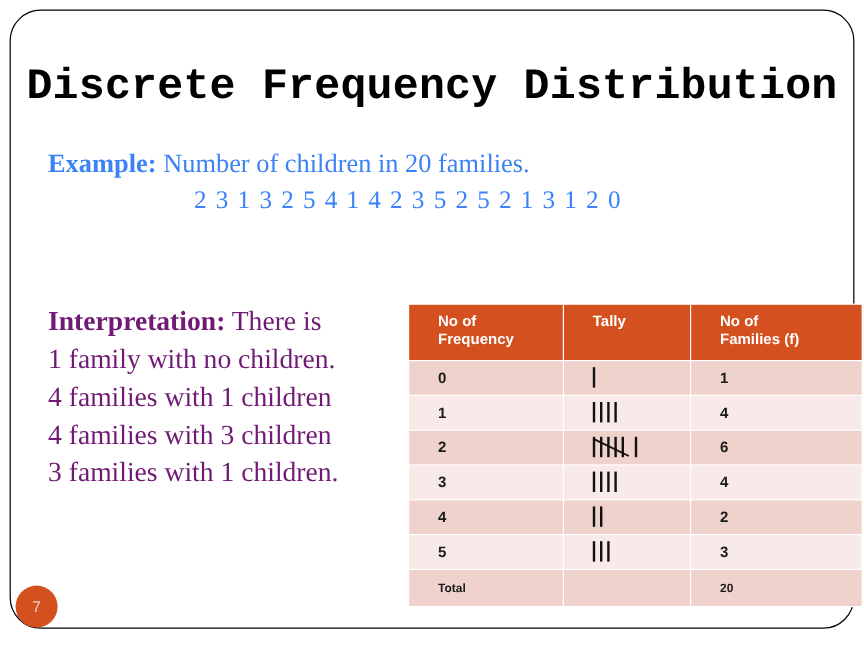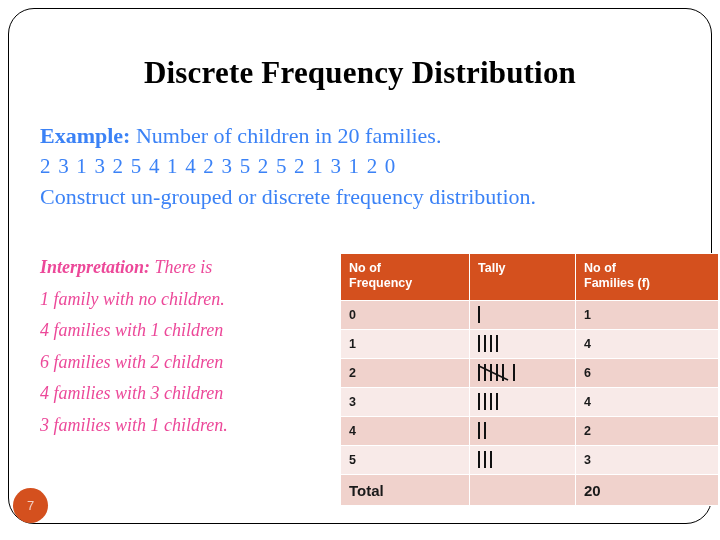--- a/index.html
+++ b/index.html
@@ -34,23 +34,23 @@
     box-sizing: border-box;
     pointer-events: none;
   }
 
   #slide-title {
     position: absolute;
     left: 0;
     top: 54px;
     width: 720px;
     text-align: center;
-    font-family: Liberation Serif, serif;
-    font-weight: bold;
-    font-size: 31px;
+    font-family: Liberation Mono, monospace;
+    font-weight: bold;
+    font-size: 36px;
     line-height: 38px;
     color: #000000;
     letter-spacing: 0.2px;
   }
 
   
   #example-block {
     position: absolute;
     left: 40px;
     top: 120px;
@@ -63,54 +63,54 @@
     color: #3b82f6;
     white-space: pre;
   }
   .body-line b {
     font-weight: bold;
   }
   #data-sequence {
     font-size: 21px;
     line-height: 30px;
     letter-spacing: 1.2px;
+    text-align: center;
   }
 
   
   #interpretation-block {
     position: absolute;
     left: 40px;
     top: 252px;
     width: 300px;
   }
   .interp-line {
     font-family: "Liberation Serif", "DejaVu Serif", serif;
-    font-size: 18px;
+    font-size: 23px;
     line-height: 31.5px;
-    color: #ec4899;
+    color: #701a75;
     white-space: nowrap;
-    font-style: italic;
   }
   .interp-line b { font-weight: bold; }
 
   
   #freq-table {
     position: absolute;
     left: 340px;
     top: 253px;
     width: 377px;
     border-collapse: separate;
     border-spacing: 1px 1px;
     font-family: "Liberation Sans", "DejaVu Sans", sans-serif;
     background: #ffffff;
     table-layout: fixed;
   }
   #freq-table th,
   #freq-table td {
-    padding: 4px 0 4px 8px;
+    padding: 4px 0 4px 24px;
     text-align: left;
     vertical-align: middle;
     font-size: 12.5px;
     color: #1a1a1a;
     font-weight: bold;
     box-sizing: border-box;
   }
   #freq-table th {
     background: #d4501e;
     color: #ffffff;
@@ -124,21 +124,21 @@
   .col-children { width: 128px; }
   .col-tally    { width: 105px; }
   .col-families { width: 142px; }
 
   #freq-table tbody tr.row-dark td { background: #f0d2cc; }
   #freq-table tbody tr.row-light td { background: #f8eae8; }
   #freq-table tbody tr td { height: 28px; }
   #freq-table tbody tr.total-row td {
     background: #f0d2cc;
     font-weight: bold;
-    font-size: 15px;
+    font-size: 10px;
     height: 30px;
   }
   .cell-value { font-weight: bold; }
 
   
   .tally {
     position: relative;
     display: inline-block;
     height: 19px;
   }
@@ -185,28 +185,26 @@
 
 <div id="slide">
 
   <div id="frame"></div>
 
   <div id="slide-title">Discrete Frequency Distribution</div>
 
   <div id="example-block">
     <div class="body-line"><b>Example:</b><span> Number of children in 20 families.</span></div>
     <div class="body-line" id="data-sequence">2 3 1 3 2 5 4 1 4 2 3 5 2 5 2 1 3 1 2 0</div>
-    <div class="body-line">Construct un-grouped or discrete frequency distribution.</div>
   </div>
 
   <div id="interpretation-block">
     <div class="interp-line"><b>Interpretation:</b><span> There is</span></div>
     <div class="interp-line">1 family with no children.</div>
     <div class="interp-line">4 families with 1 children</div>
-    <div class="interp-line">6 families with 2 children</div>
     <div class="interp-line">4 families with 3 children</div>
     <div class="interp-line">3 families with 1 children.</div>
   </div>
 
   <table id="freq-table">
     <colgroup>
       <col class="col-children">
       <col class="col-tally">
       <col class="col-families">
     </colgroup>

